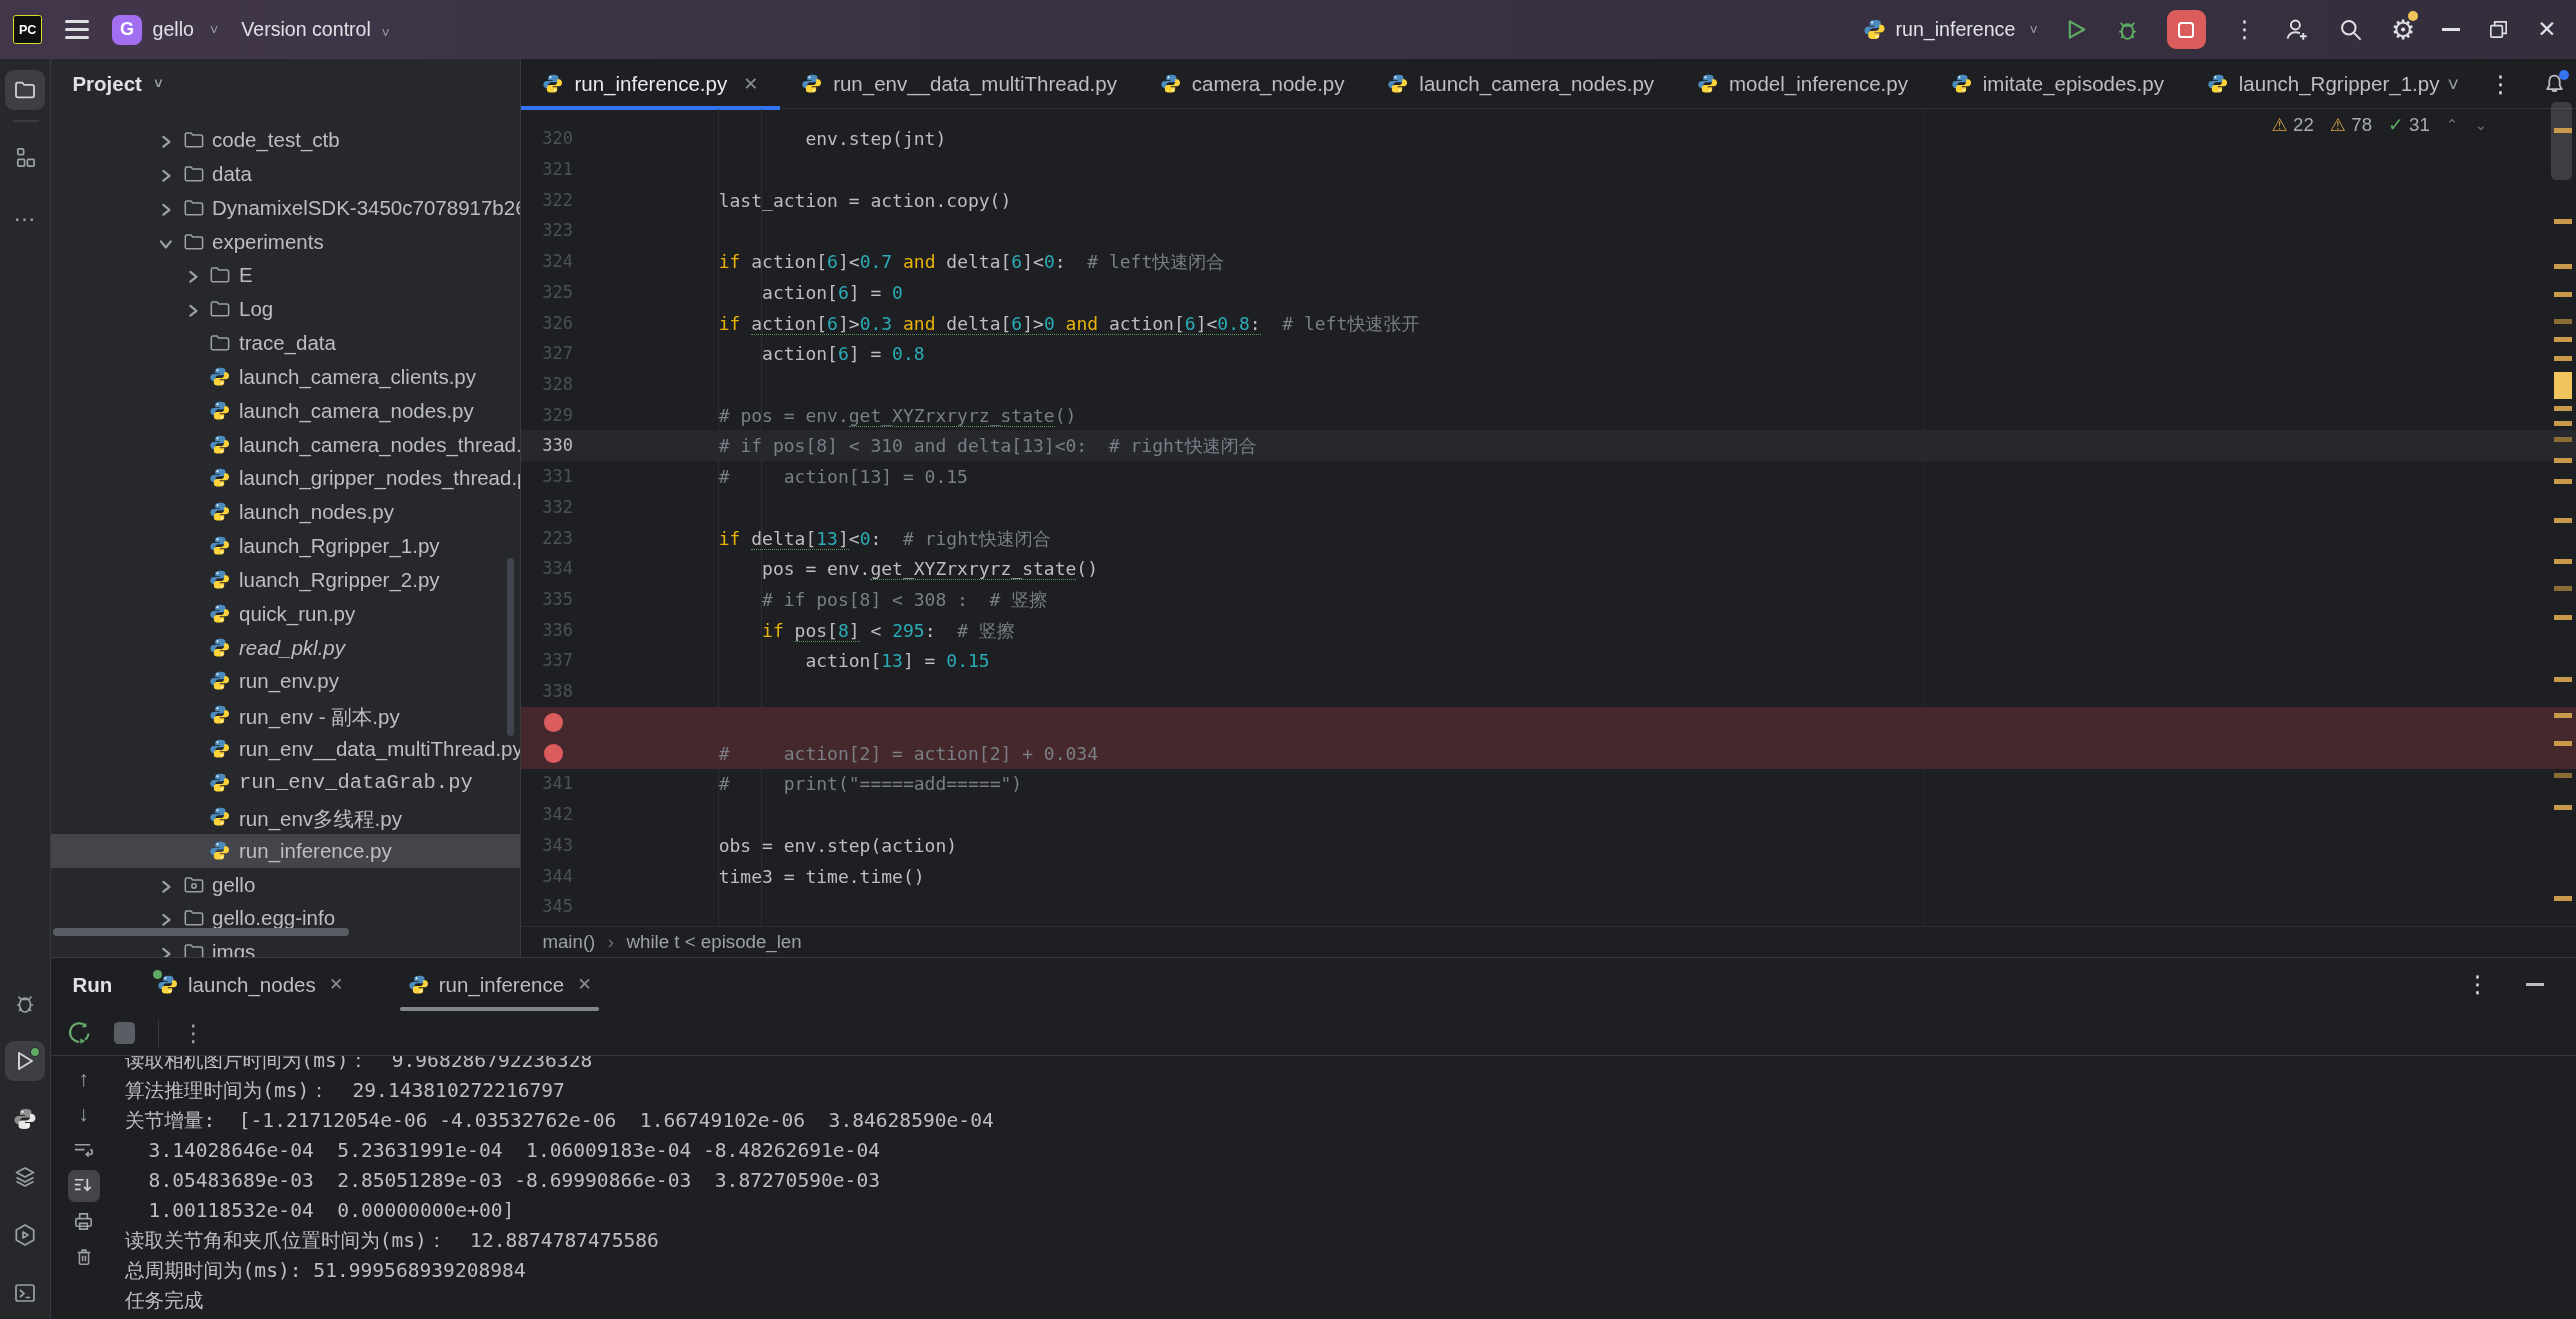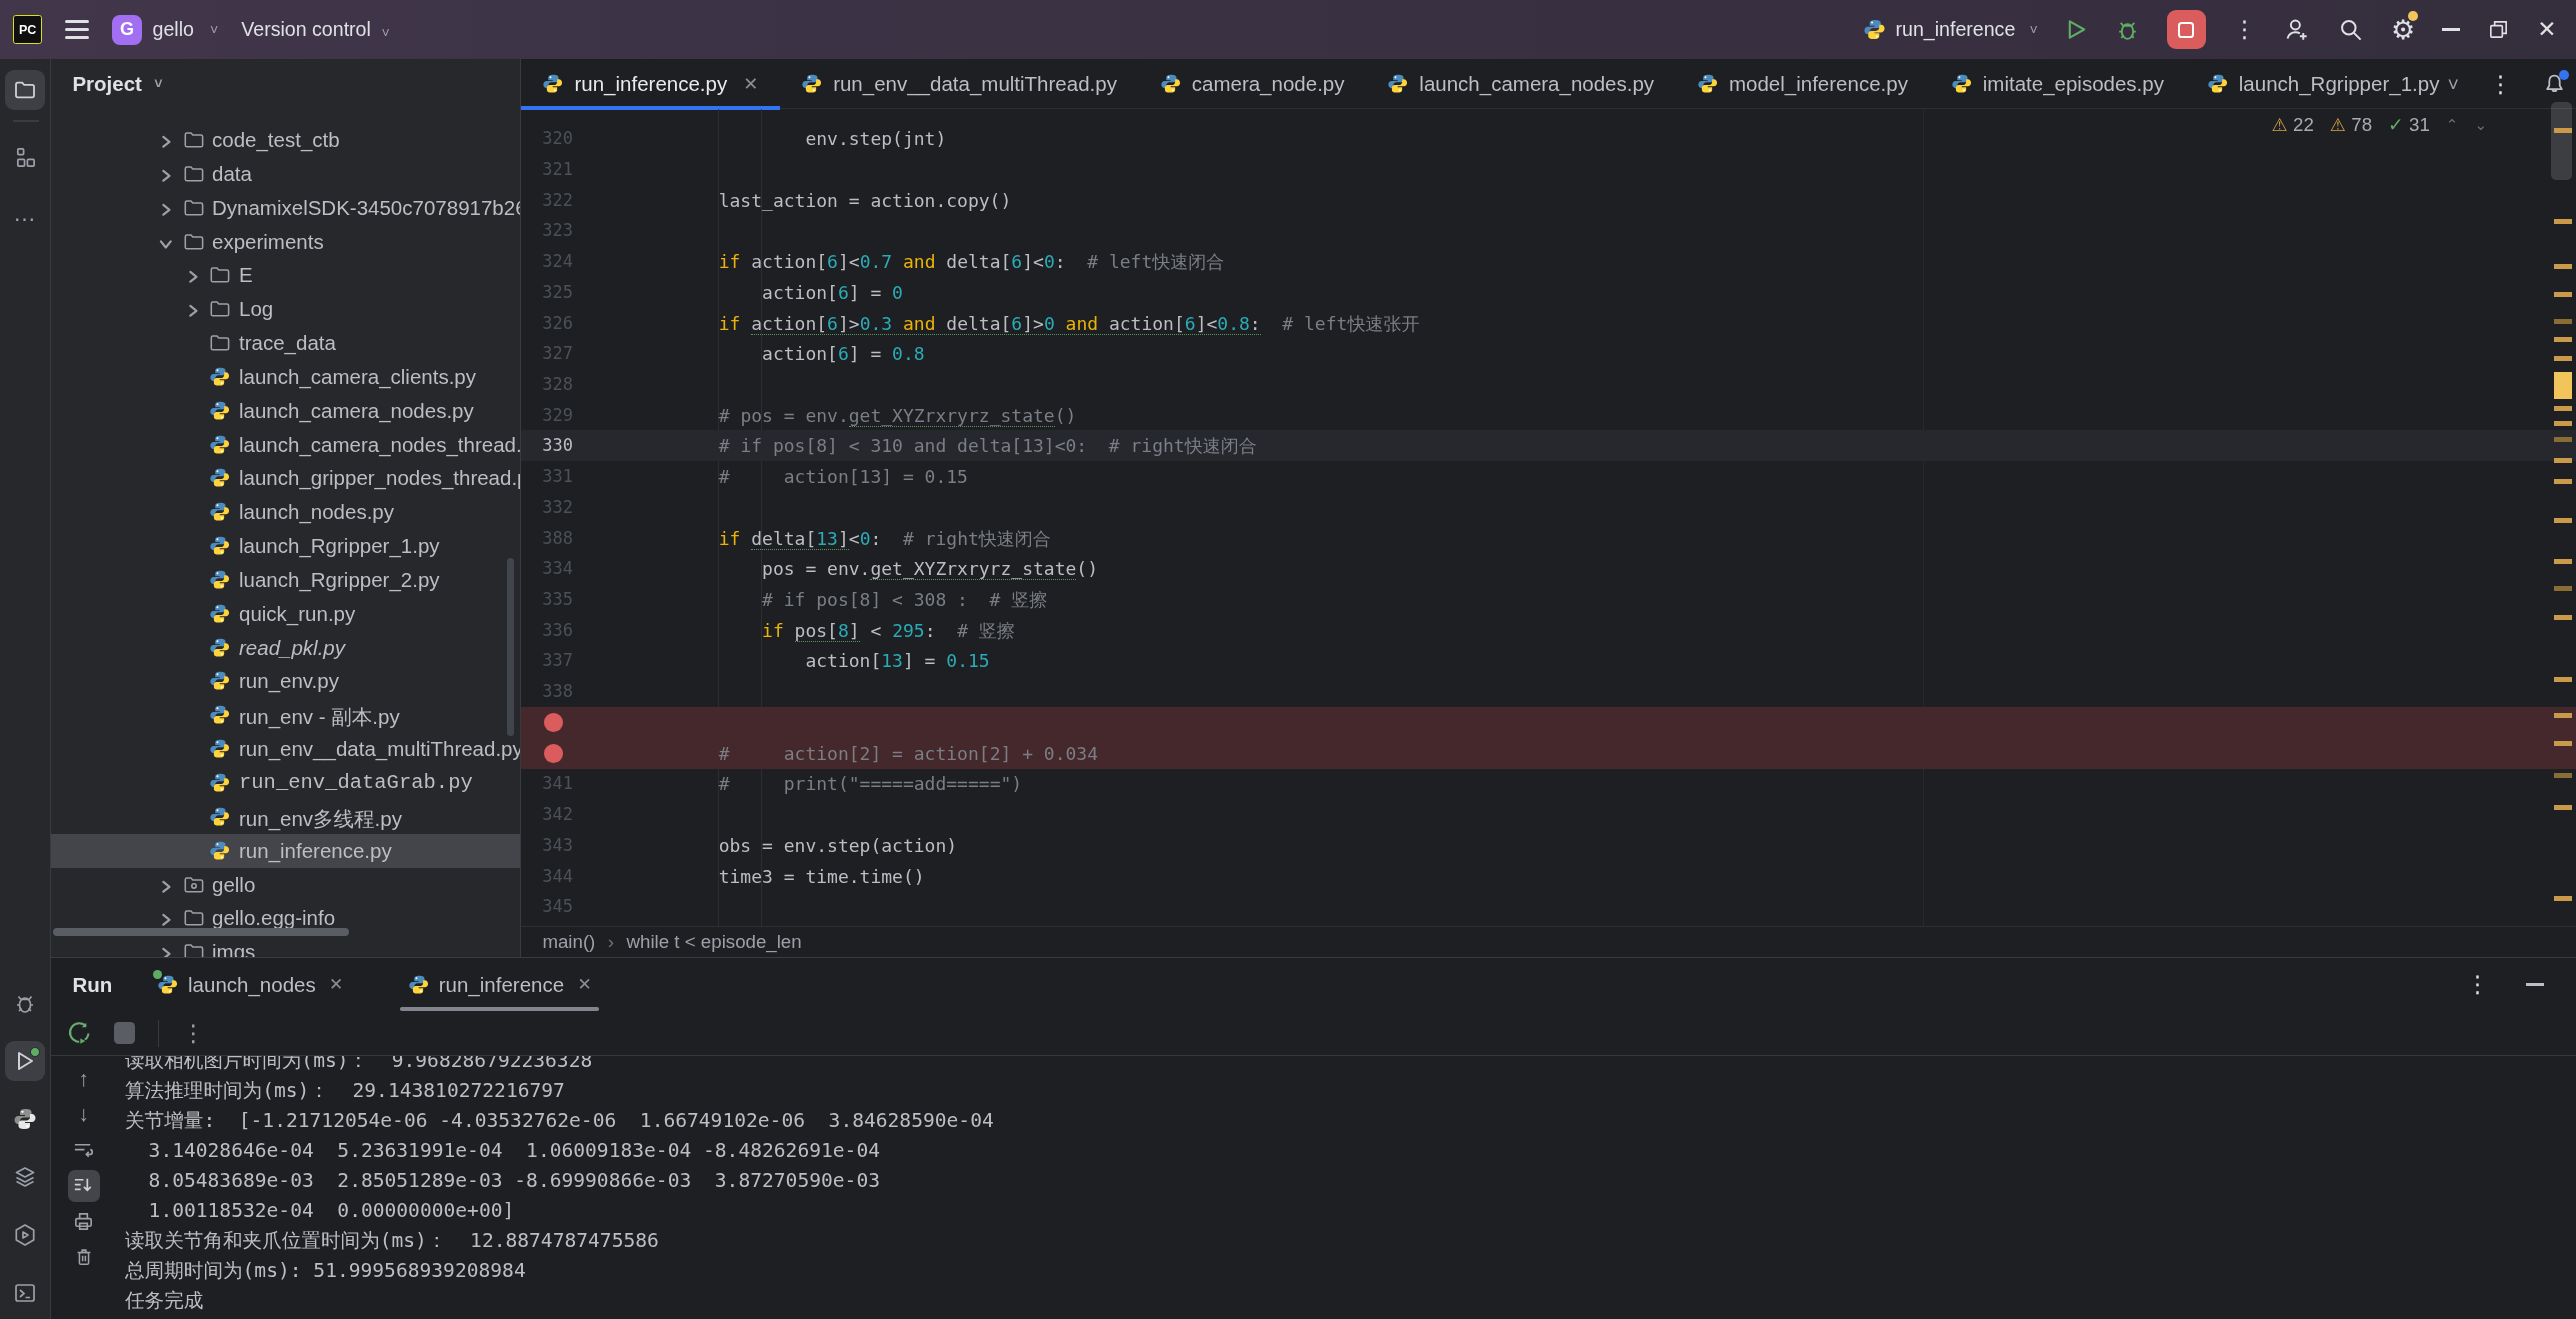--- a/index.html
+++ b/index.html
@@ -715,21 +715,21 @@
         </div>
         <div class="line" style="top: 352px;">
           <span class="ln">331</span>
           <span class="ctext">        <span class="com">#     action[13] = 0.15</span></span>
         </div>
         <div class="line" style="top: 383px;">
           <span class="ln">332</span>
           <span class="ctext"></span>
         </div>
         <div class="line" style="top: 414px;">
-          <span class="ln">388</span>
+          <span class="ln">223</span>
           <span class="ctext">        <span class="kw">if</span> delta[<span class="num">13</span>]&lt;<span class="num">0</span>:  <span class="com"># right快速闭合</span></span>
           <span class="squig" style="left: calc(11ch + 111px); width: 9ch;"></span>
         </div>
         <div class="line" style="top: 444px;">
           <span class="ln">334</span>
           <span class="ctext">            pos = env.get_XYZrxryrz_state()</span>
           <span class="squig" style="left: calc(22ch + 111px); width: 19ch;"></span>
         </div>
         <div class="line" style="top: 475px;">
           <span class="ln">335</span>

